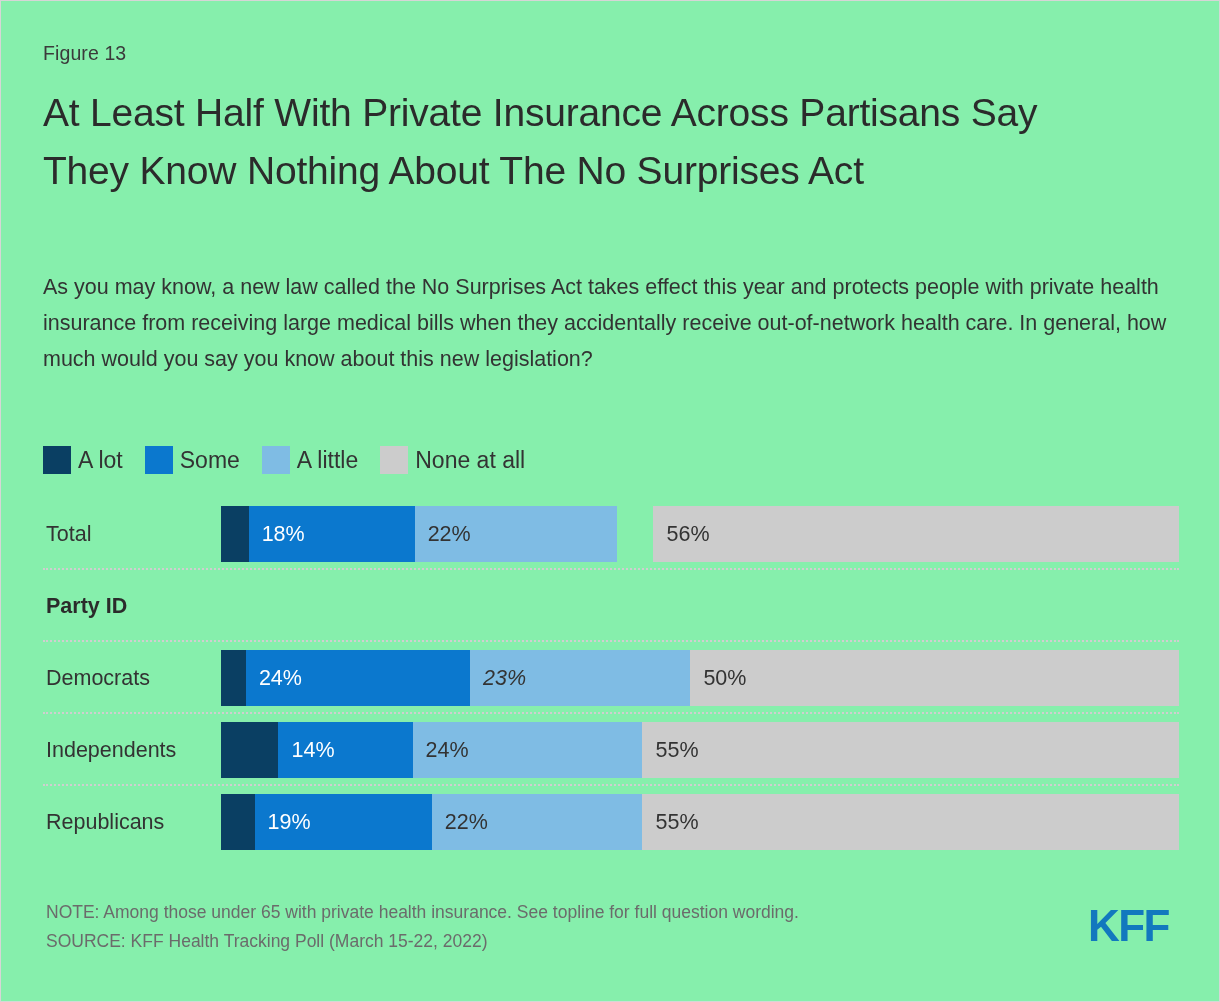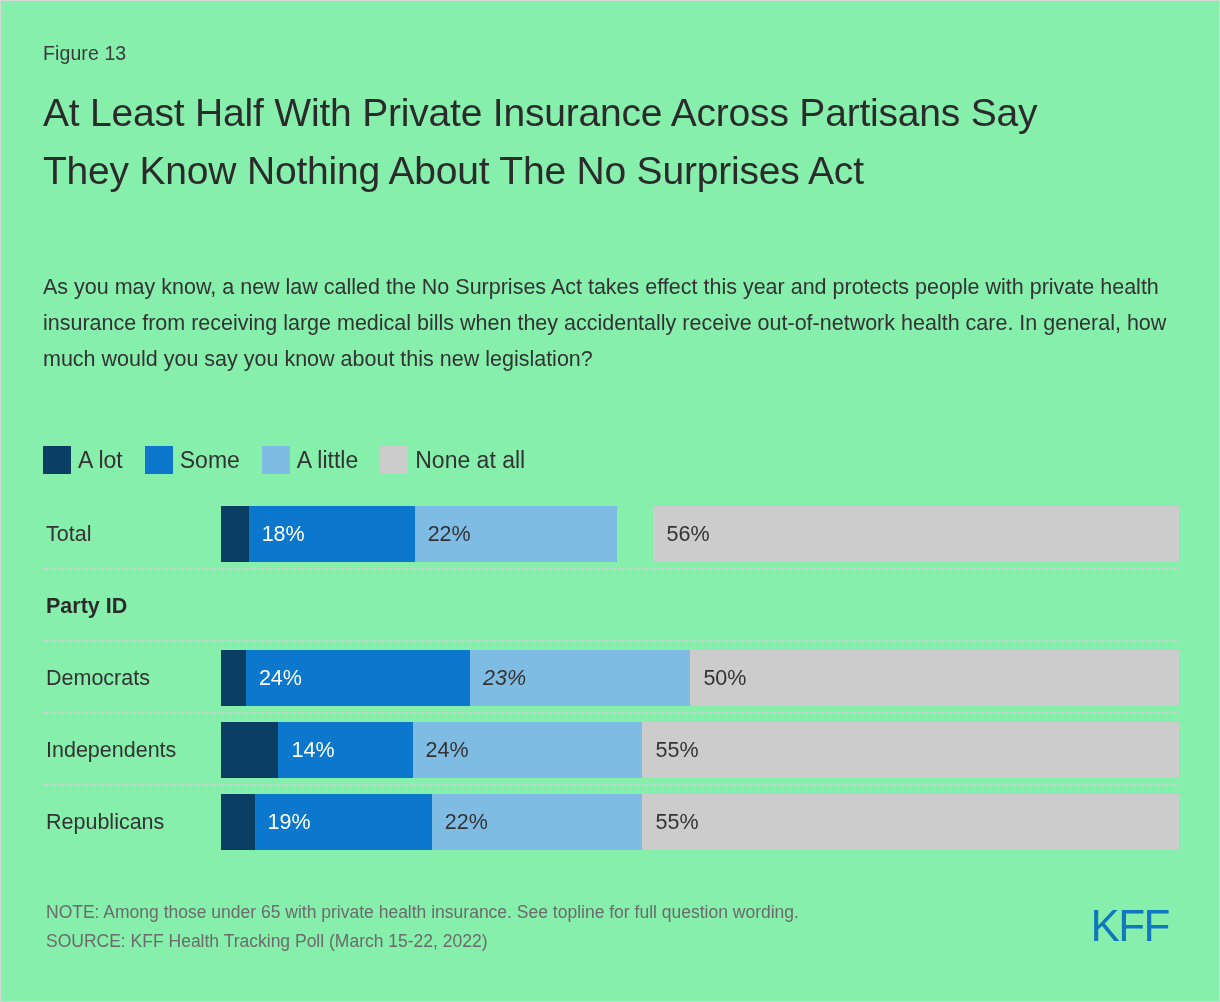--- a/index.html
+++ b/index.html
@@ -152,21 +152,21 @@
   .footnote {
     font-size: 17.5px;
     line-height: 29px;
     color: #6b6b6b;
   }
   .kff-logo {
     position: absolute;
     right: 8px;
     top: 3px;
     font-size: 44px;
-    font-weight: normal;
+    font-weight: bold;
     letter-spacing: -1.5px;
     color: #1278be;
     font-family: "Liberation Sans", sans-serif;
   }
 </style>
 </head>
 <body>
 
 <div id="page">
   <div class="inner">

